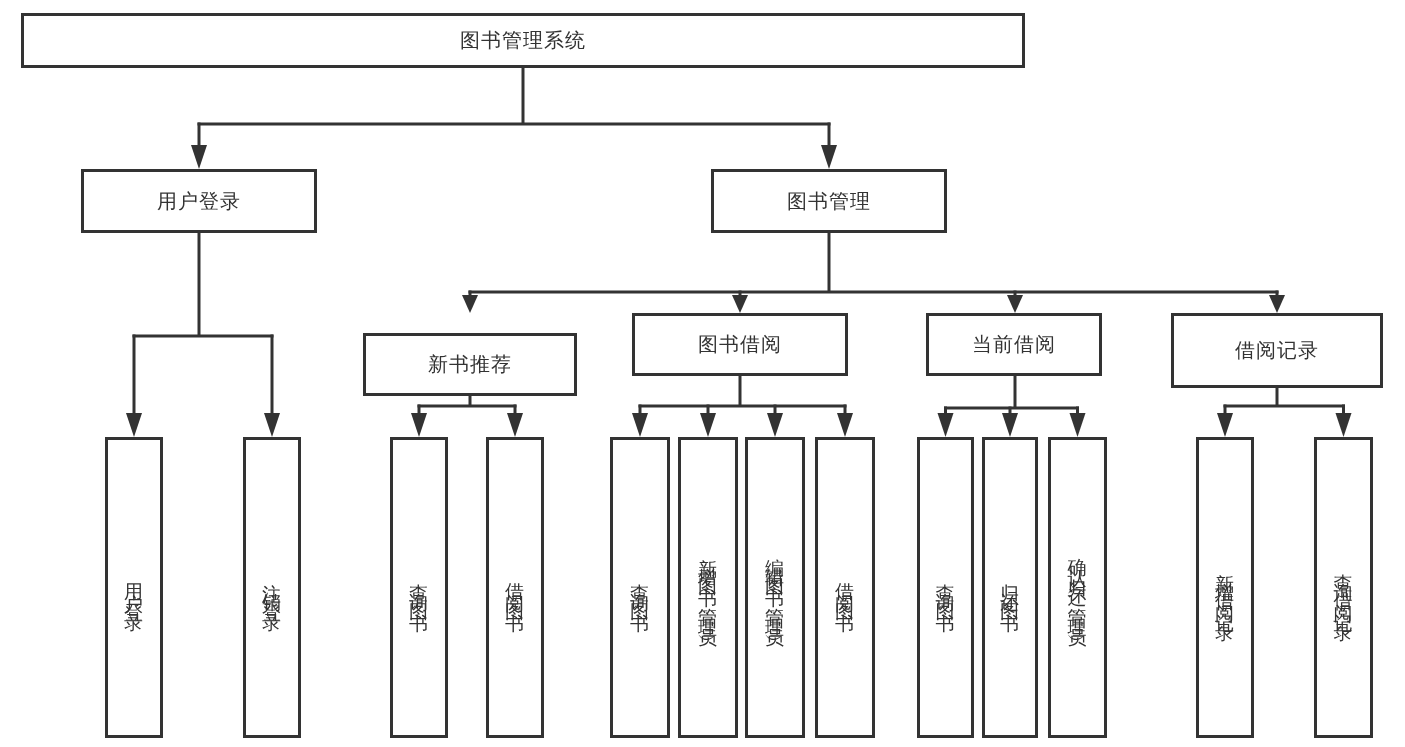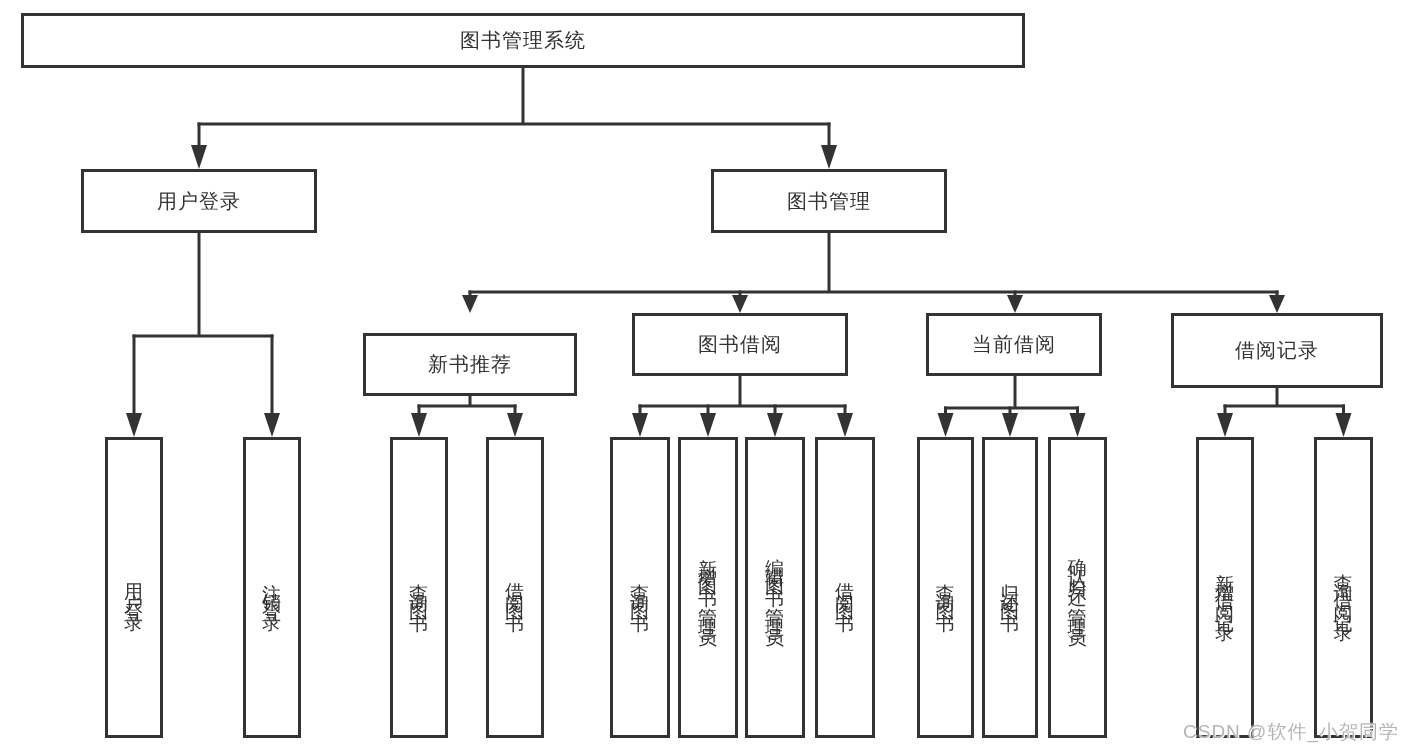--- a/index.html
+++ b/index.html
@@ -136,14 +136,13 @@
       <div class="node vertical" style="left: 1048px; top: 437px; width: 59px; height: 301px;">
         <span>确认归还（管理员）</span>
       </div>
       <div class="node vertical" style="left: 1196px; top: 437px; width: 58px; height: 301px;">
         <span>新增借阅记录</span>
       </div>
       <div class="node vertical" style="left: 1314px; top: 437px; width: 59px; height: 301px;">
         <span>查询借阅记录</span>
       </div>
     </div>
-  <div id="watermark" style="left: 1183px; top: 719px; color: rgb(181, 181, 181);">CSDN @软件_小贺同学</div>
 </div>
 
 </body></html>

